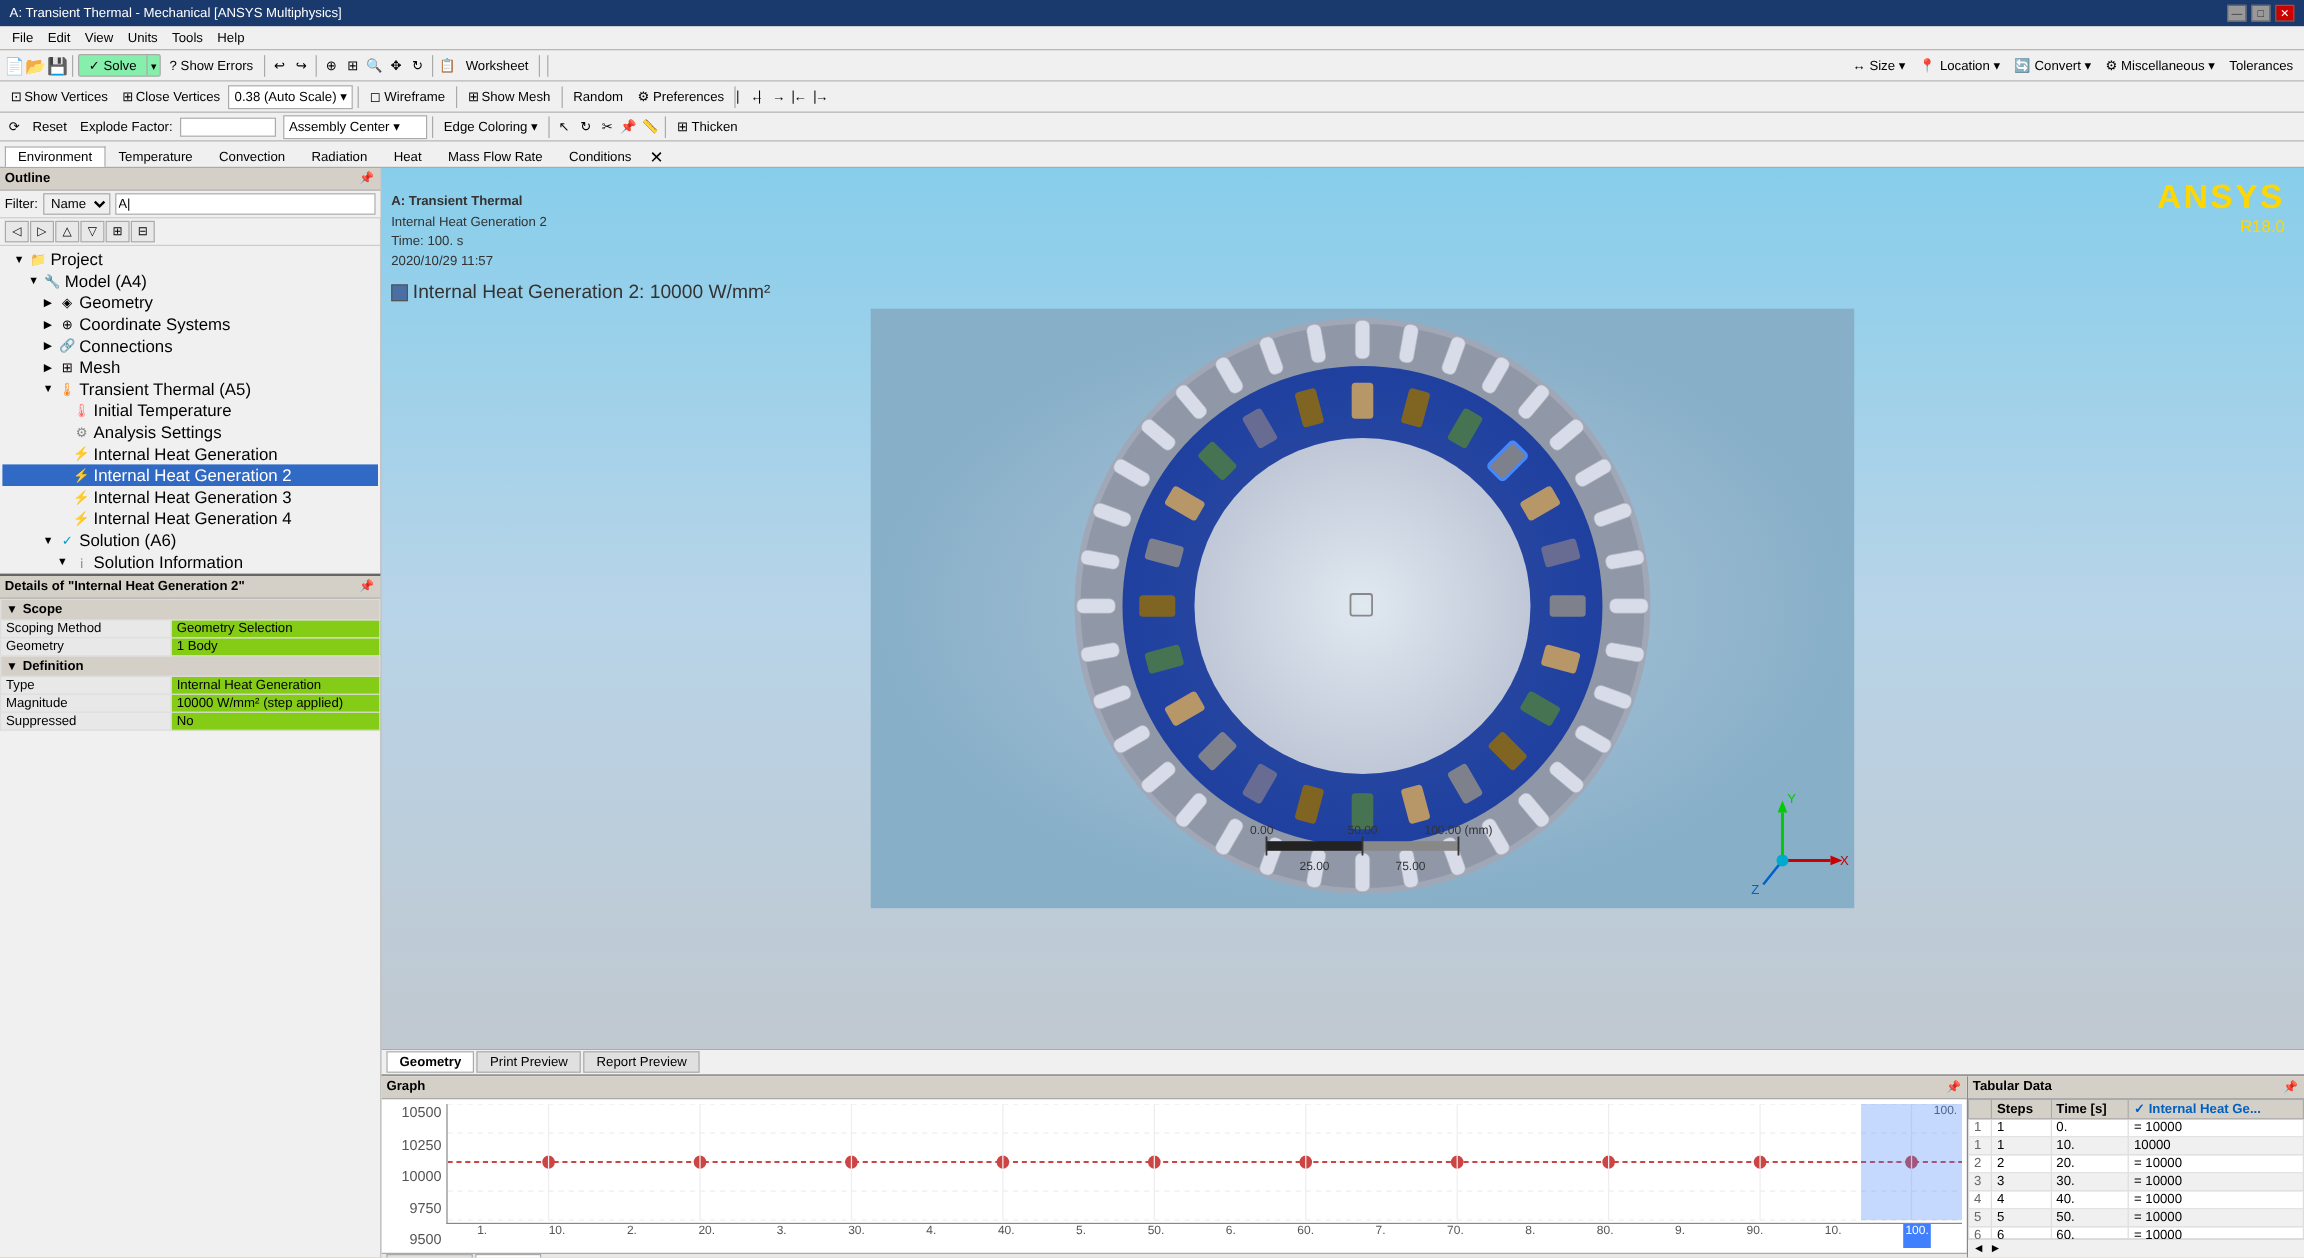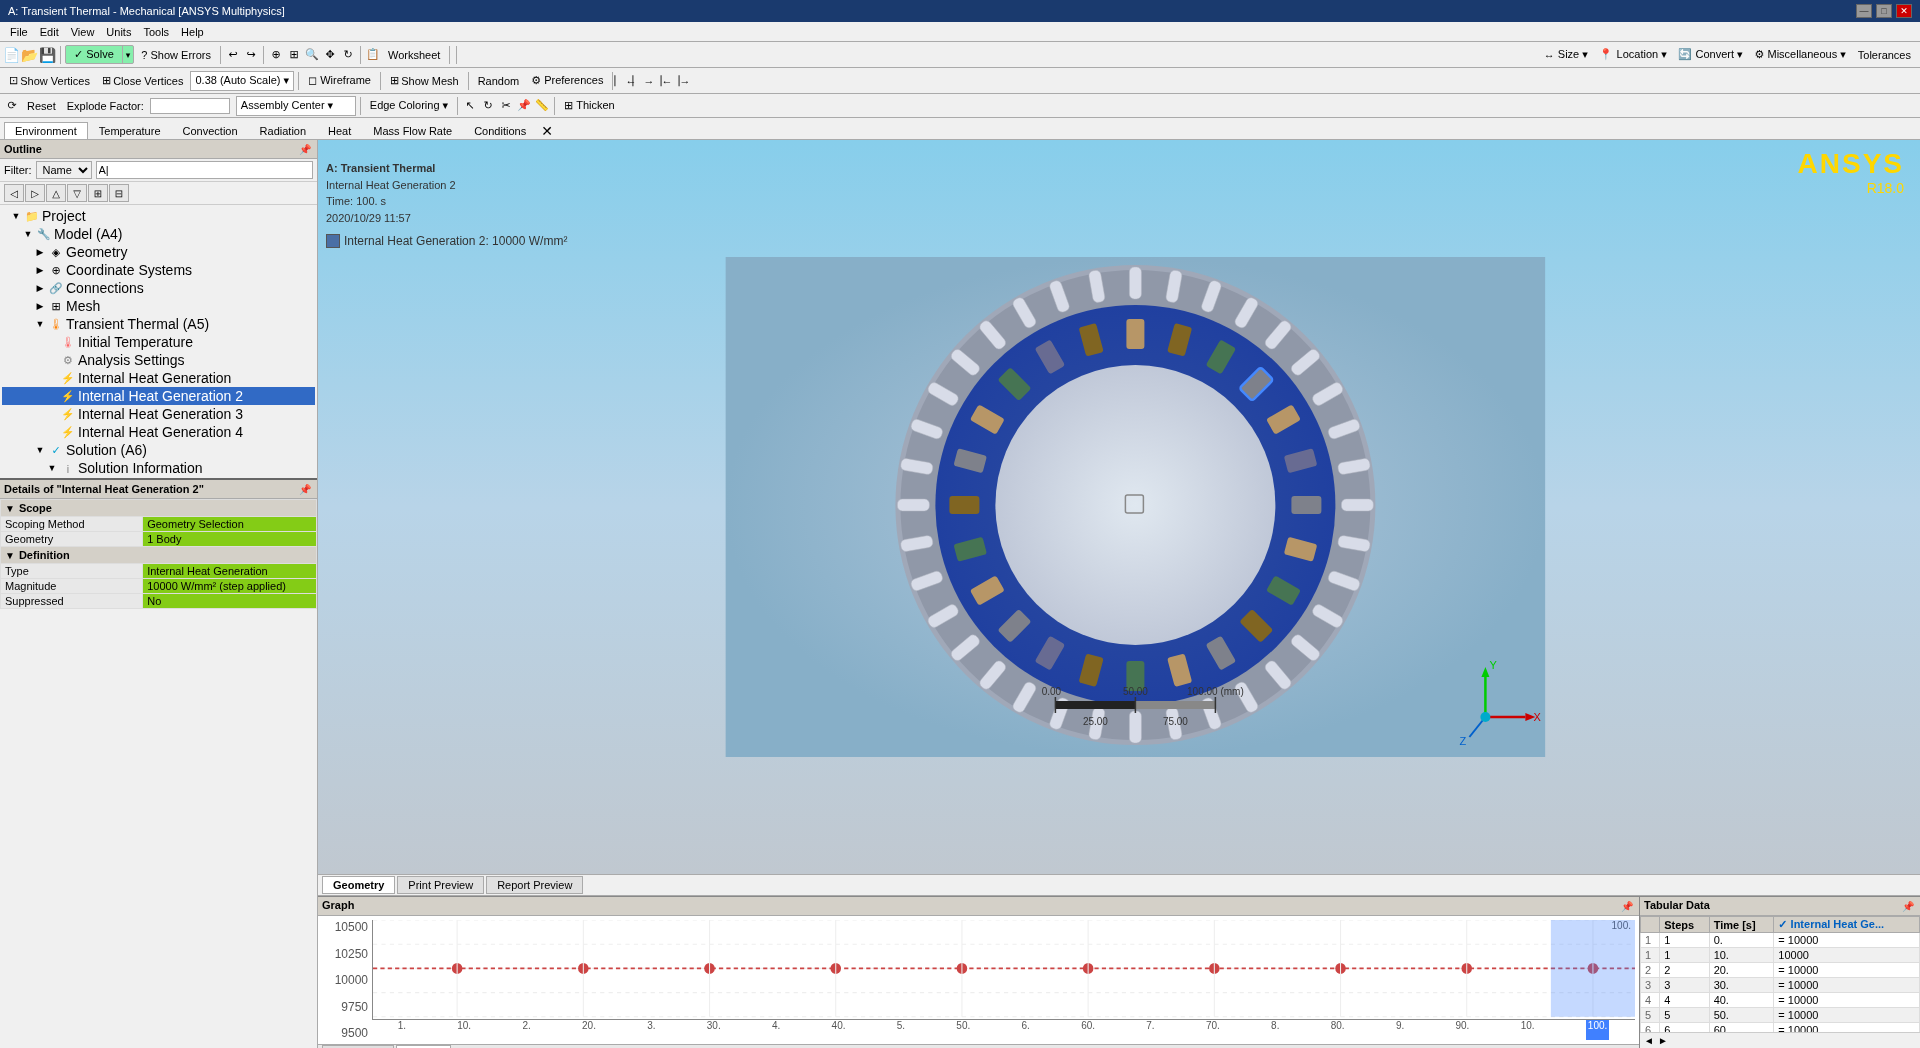--- a/index.html
+++ b/index.html
@@ -62,21 +62,21 @@
 
     
     #viewport-area { flex: 1; display: flex; flex-direction: column; }
     
     
     #viewport { flex: 1; position: relative; overflow: hidden; background: linear-gradient(180deg, #87ceeb 0%, #b8d4e8 50%, #c0c8d0 100%); }
     
     
     .viewport-info { position: absolute; top: 20px; left: 8px; color: #333; font-size: 11px; line-height: 1.5; }
     .viewport-info .title { font-weight: bold; }
-    .legend-item { display: flex; align-items: center; gap: 4px; margin-top: 6px; font-size: 12px; }
+    .legend-item { display: flex; align-items: center; gap: 4px; margin-top: 6px; font-size: 16px; }
     .legend-color { width: 14px; height: 14px; border: 1px solid #555; }
     
     
     .ansys-logo { position: absolute; top: 8px; right: 16px; text-align: right; }
     .ansys-logo .name { font-size: 28px; font-weight: bold; color: #ffd700; letter-spacing: 2px; }
     .ansys-logo .version { font-size: 14px; color: #ffd700; }
     
     
     #viewport-tabs { height: 22px; background: #f0f0f0; border-top: 1px solid #aaa; border-bottom: 1px solid #aaa; display: flex; align-items: center; padding: 0 4px; }
     .vtab { padding: 2px 10px; font-size: 11px; cursor: pointer; border: 1px solid #aaa; margin-right: 2px; background: #e0e0e0; }

